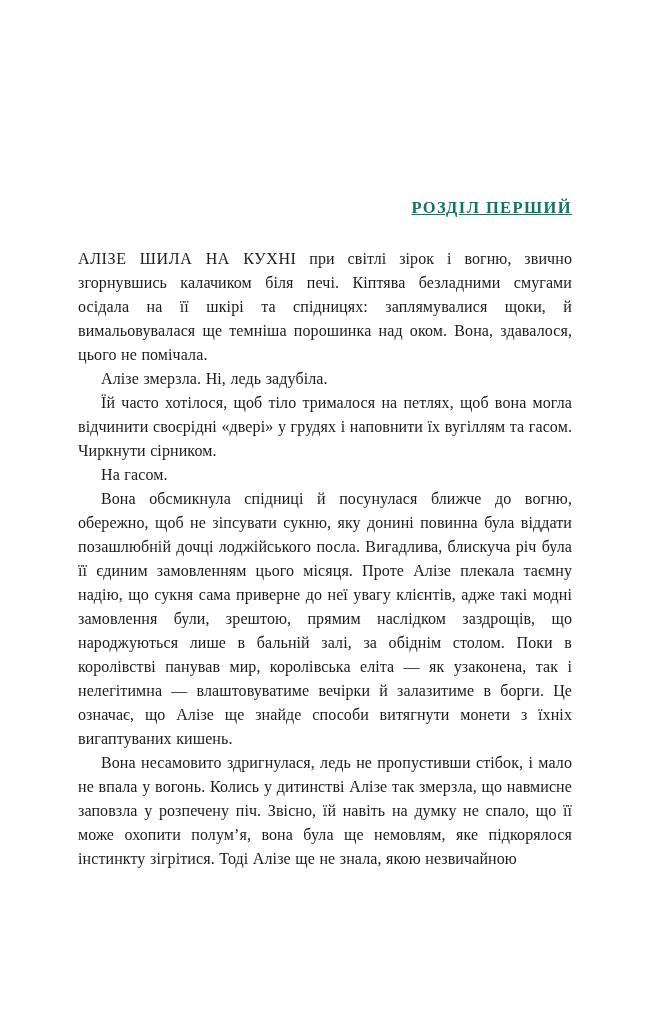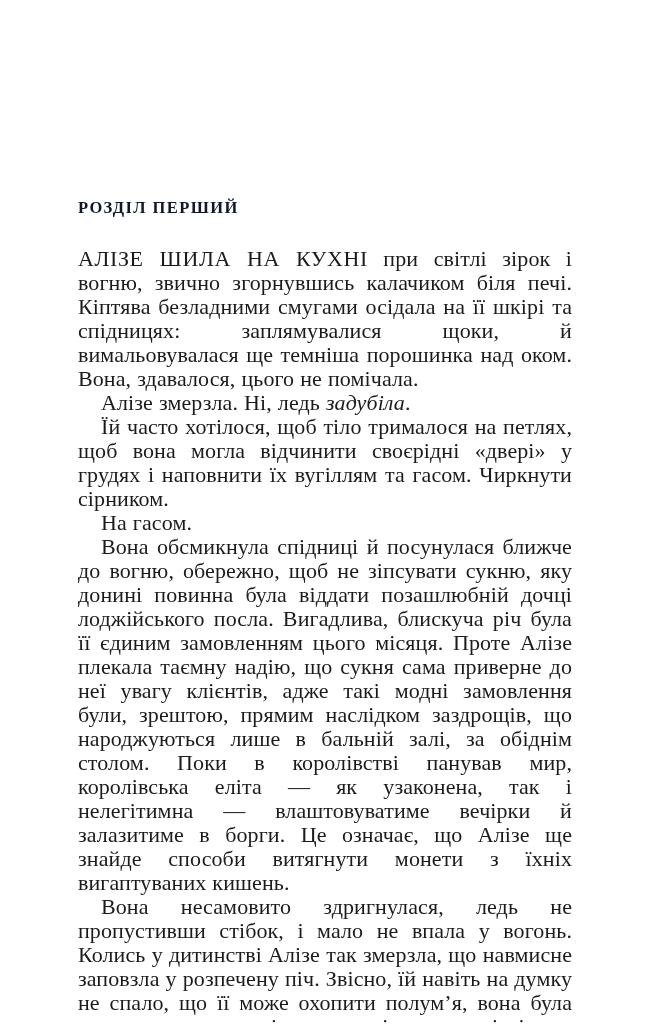--- a/index.html
+++ b/index.html
@@ -16,39 +16,39 @@
     box-sizing: border-box;
     width: 648px;
     height: 1024px;
     padding: 198px 76px 0 78px;
     background: #ffffff;
     font-family: "Liberation Serif", "DejaVu Serif", serif;
     color: #1b1b1b;
   }
   .chapter-heading {
     margin: 0 0 29px 0;
-    text-align: left;
+    text-align: right;
     font-size: 16.5px;
     font-weight: 600;
     letter-spacing: 1.4px;
-    color: #0f172a;
+    color: #0f766e;
+    text-decoration: underline;
   }
   .body-text p {
     margin: 0;
-    font-size: 22px;
+    font-size: 16px;
     line-height: 24px;
     text-align: justify;
     letter-spacing: 0.1px;
     word-spacing: 0.4px;
   }
   .body-text p.indent {
     text-indent: 23px;
   }
   .italic {
-    font-style: italic;
   }
   .lead-caps {
     letter-spacing: 0.6px;
   }
 </style>
 </head>
 <body>
 
 <div class="page">
   <h1 class="chapter-heading">РОЗДІЛ ПЕРШИЙ</h1>

